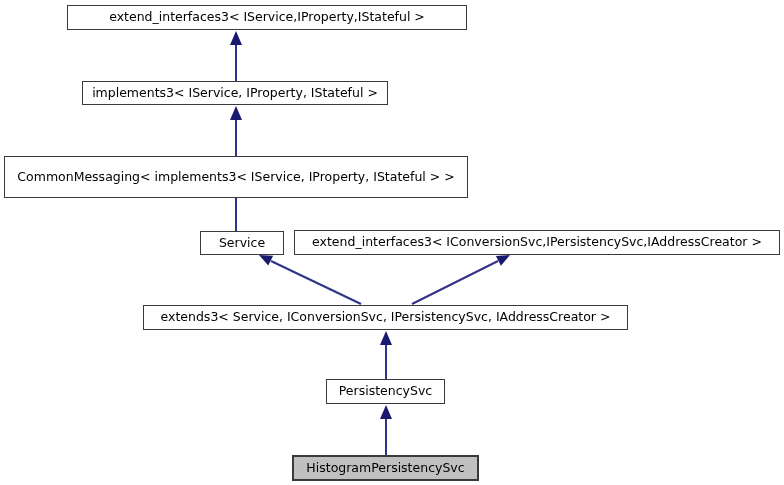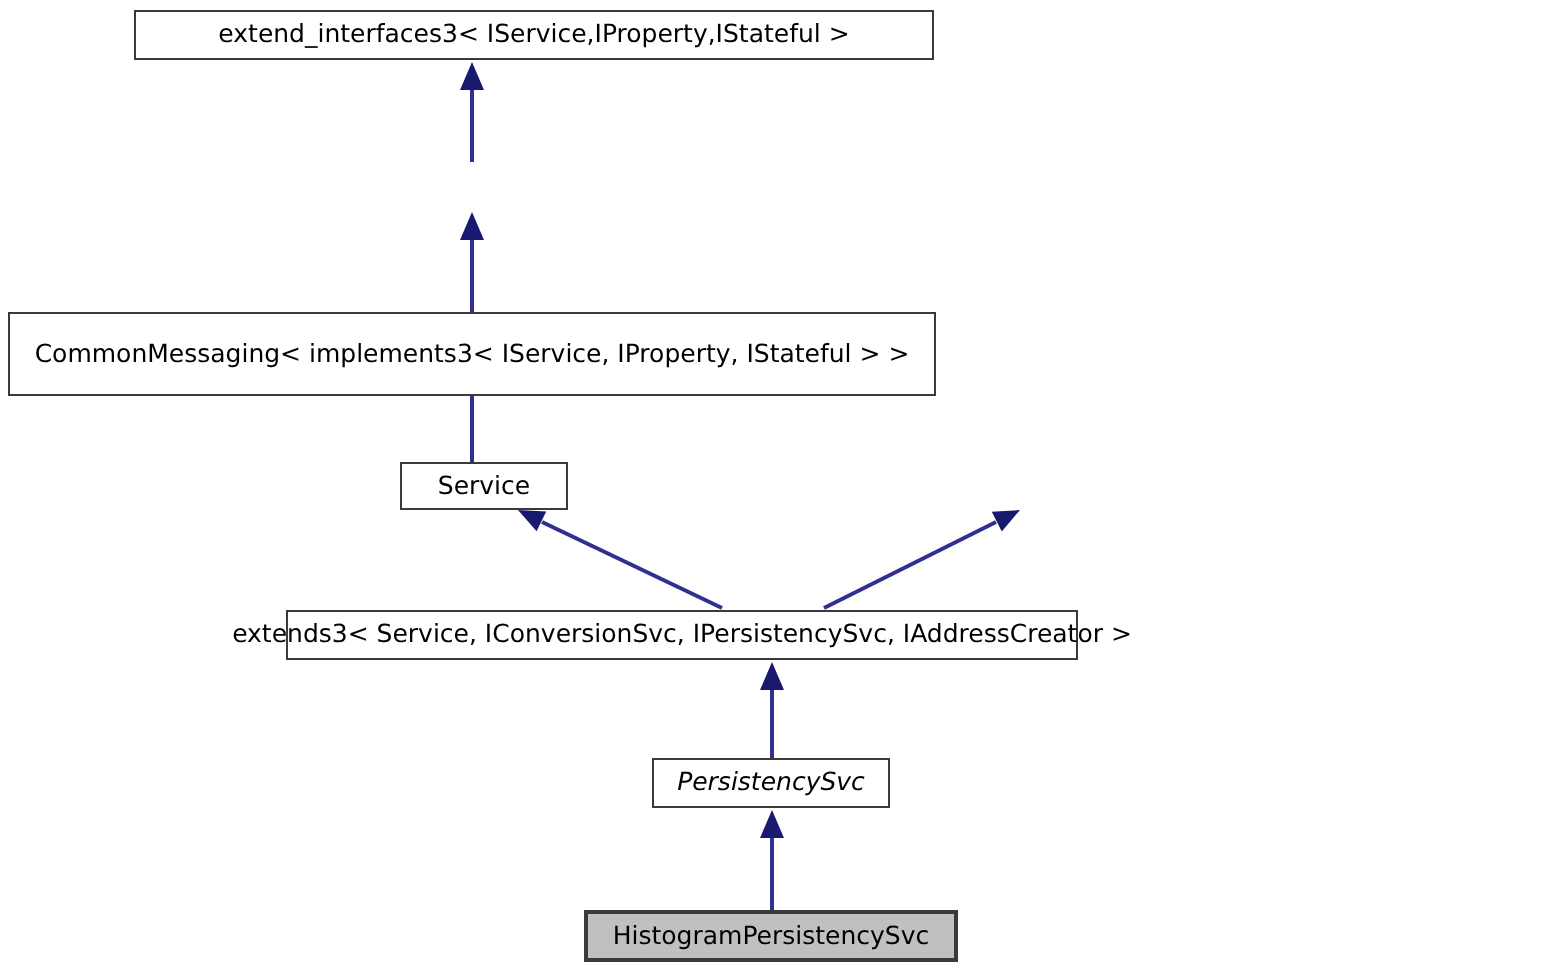--- a/index.html
+++ b/index.html
@@ -89,25 +89,27 @@
     </g>
 
     <g>
       <line class="edge-line" x1="386" y1="455" x2="386" y2="418"></line>
       <polygon class="edge-head" points="386,405 380,419 392,419"></polygon>
     </g>
   </svg>
 
   <div class="node" style="left:67px; top:5px; width:400px; height:25px;">extend_interfaces3&lt; IService,IProperty,IStateful &gt;</div>
 
+  <div class="node" style="left:82px; top:81px; width:306px; height:24px;">implements3&lt; IService, IProperty, IStateful &gt;</div>
 
   <div class="node" style="left:4px; top:156px; width:464px; height:42px;">CommonMessaging&lt; implements3&lt; IService, IProperty, IStateful &gt; &gt;</div>
 
   <div class="node" style="left:200px; top:231px; width:84px; height:24px;">Service</div>
 
+  <div class="node" style="left:294px; top:230px; width:486px; height:25px;">extend_interfaces3&lt; IConversionSvc,IPersistencySvc,IAddressCreator &gt;</div>
 
-  <div class="node" style="left:143px; top:305px; width:396px; height:25px;text-align:right;">extends3&lt; Service, IConversionSvc, IPersistencySvc, IAddressCreator &gt;</div>
+  <div class="node" style="left:143px; top:305px; width:485px; height:25px;text-align:right;">extends3&lt; Service, IConversionSvc, IPersistencySvc, IAddressCreator &gt;</div>
 
-  <div class="node" style="left:326px; top:379px; width:119px; height:25px;font-style:italic;">PersistencySvc</div>
+  <div class="node" style="left:326px; top:379px; width:119px; height:25px;">PersistencySvc</div>
 
   <div class="node highlighted" style="left:292px; top:455px; width:187px; height:26px;text-align:center;">HistogramPersistencySvc</div>
 
 </div>
 
 </body></html>

